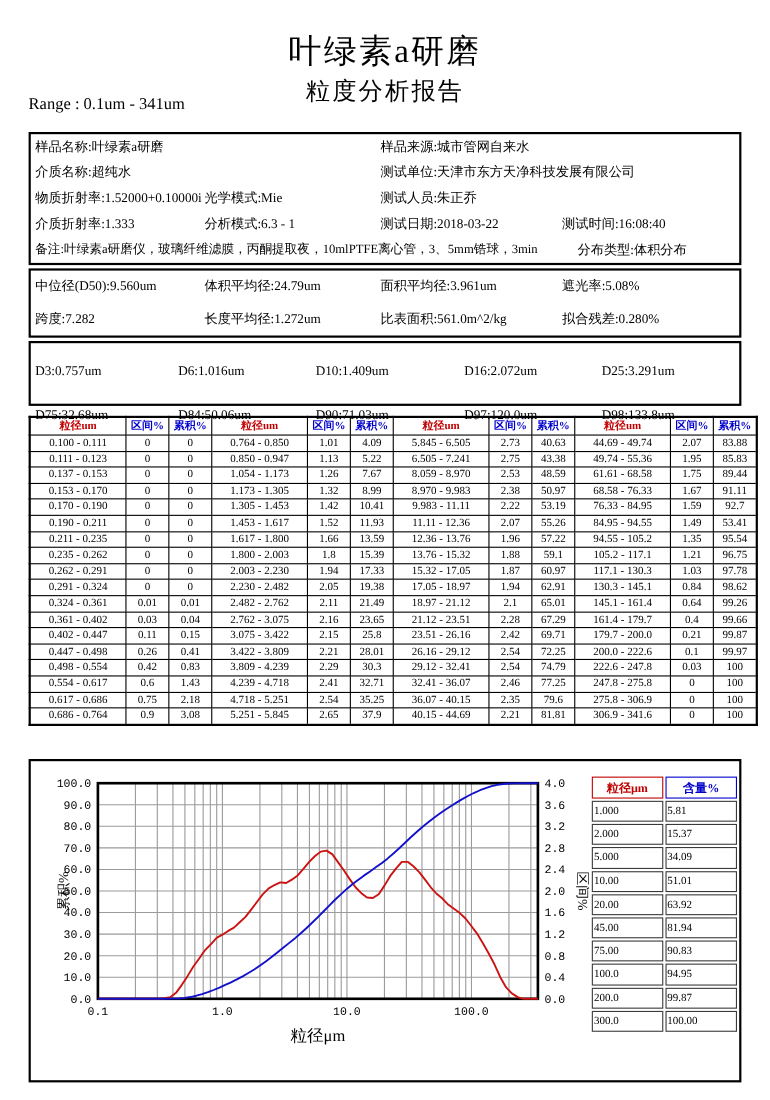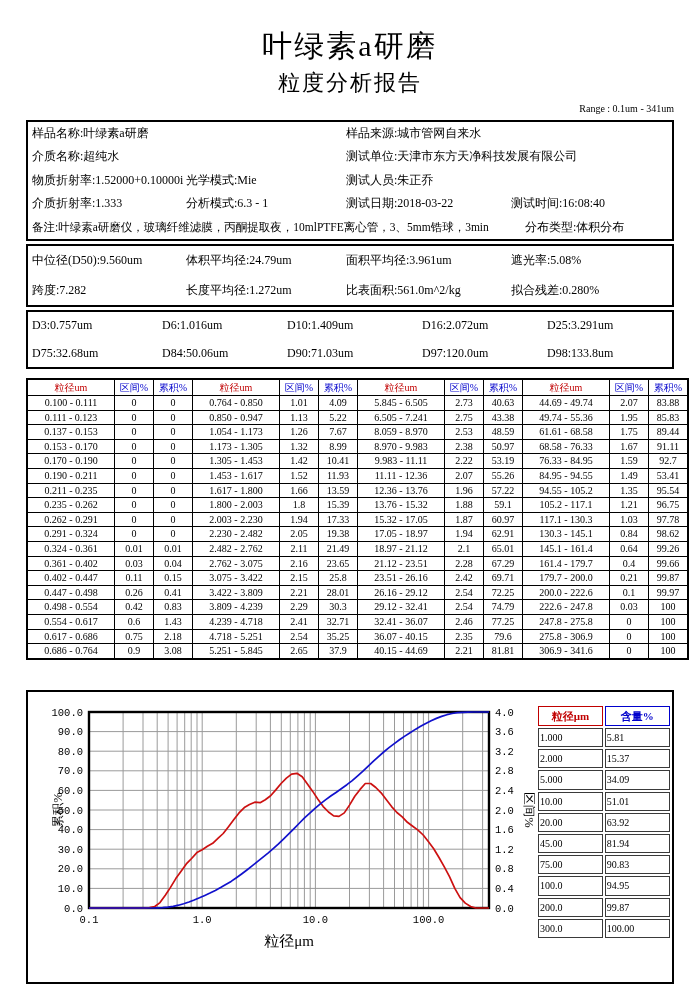--- a/index.html
+++ b/index.html
@@ -1,36 +1,36 @@
 <!DOCTYPE html>
 <html><head>
 <meta charset="utf-8">
 <style>
   html,body{margin:0;padding:0;background:#fff;}
   .page{position:relative;width:700px;height:1000px;background:#fff;
         font-family:"Liberation Serif","DejaVu Serif",serif;color:#000;overflow:hidden;}
   .title{position:absolute;top:26px;left:0;width:700px;text-align:center;font-size:30px;letter-spacing:2px;}
   .subtitle{position:absolute;top:68px;left:0;width:700px;text-align:center;font-size:22px;letter-spacing:2px;}
-  .range{position:absolute;top:103px;left:26px;width:648px;text-align:right;font-size:10px;}
+  .range{position:absolute;top:87px;left:26px;width:648px;font-size:15px;}
   .box{position:absolute;left:26px;width:648px;border:2px solid #000;box-sizing:border-box;}
   .infobox{top:120px;height:121px;}
   .statsbox{top:244px;height:63px;}
   .dbox{top:310px;height:59px;}
   .irow{position:relative;height:23.4px;line-height:23.4px;font-size:12px;white-space:nowrap;}
   .srow{position:relative;height:29.5px;line-height:29.5px;font-size:12px;white-space:nowrap;}
-  .drow{position:relative;height:27.5px;line-height:27.5px;font-size:12px;white-space:nowrap;}
+  .drow{position:relative;height:27.5px;line-height:27.5px;font-size:12px;white-space:nowrap;margin-top:12px;}
   .f{position:absolute;top:0;}
   .c0{left:4px;} .c1{left:158px;} .c2{left:318px;} .c3{left:483px;}
   .d0{left:4px;} .d1{left:134px;} .d2{left:259px;} .d3{left:394px;} .d4{left:519px;}
   .remark{font-size:11.5px;}
   table.dist{position:absolute;top:378px;left:26px;width:648px;border-collapse:collapse;
              table-layout:fixed;border:2px solid #000;font-size:10px;}
   table.dist th, table.dist td{border:1px solid #000;text-align:center;padding:0;height:13.6px;
              line-height:13.6px;overflow:hidden;white-space:nowrap;}
-  table.dist th{font-weight:normal;height:15px;}
+  table.dist th{font-weight:bold;height:15px;}
   .chartbox{top:690px;height:294px;padding-left:24px;}
   .chartbox svg{position:absolute;left:0;top:0;}
   table.side{position:absolute;left:508px;top:12px;border-collapse:separate;border-spacing:2px;
              font-size:10px;}
   table.side th{width:66px;height:16px;font-size:11px;font-weight:bold;text-align:center;}
   table.side td{width:66px;height:15.2px;border:1px solid #3a3a3a;}
   table.side th.hr{border:1px solid #c00000;color:#c00000;}
   table.side th.hb{border:1px solid #0000cc;color:#0000cc;}
 </style>
 </head>

